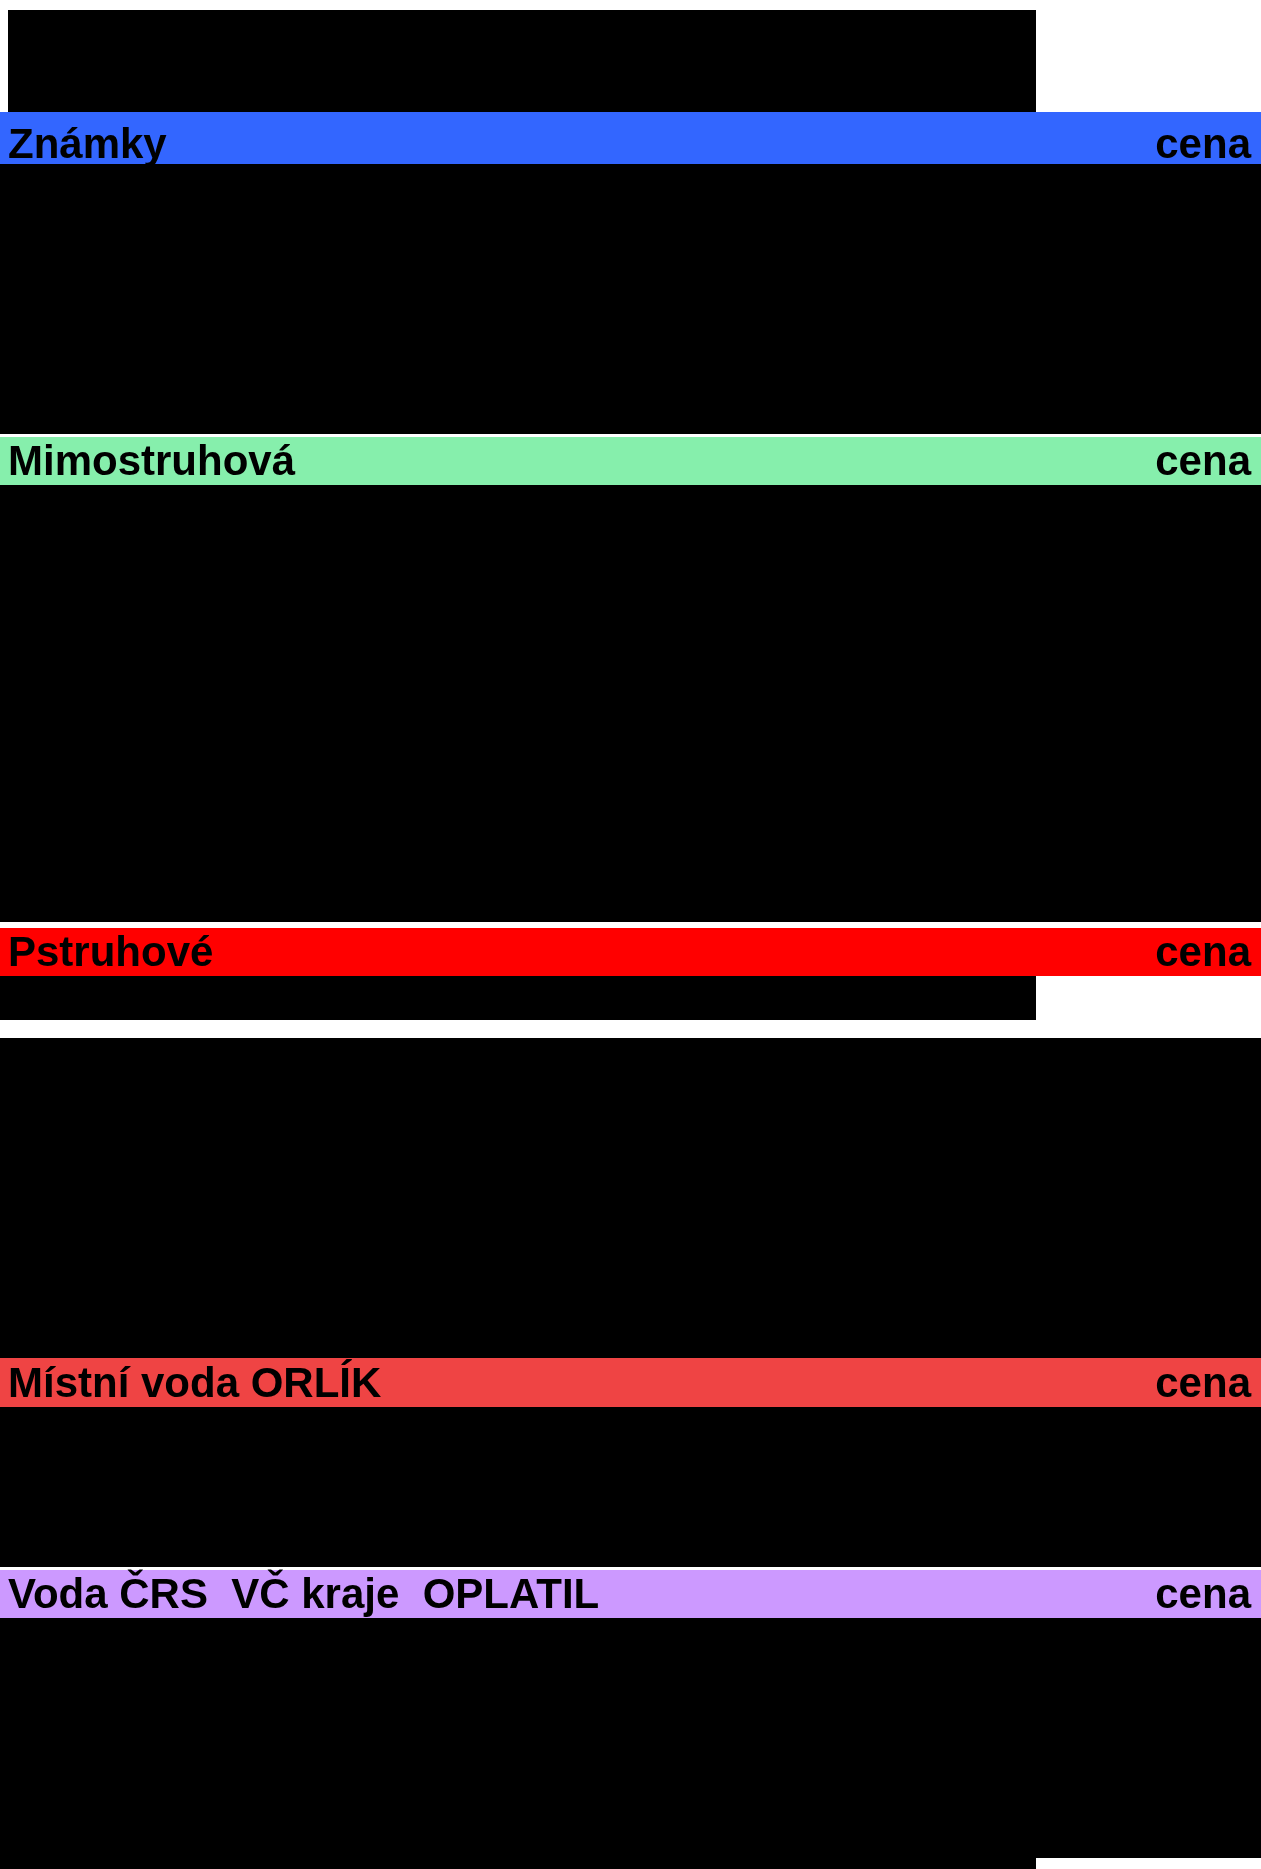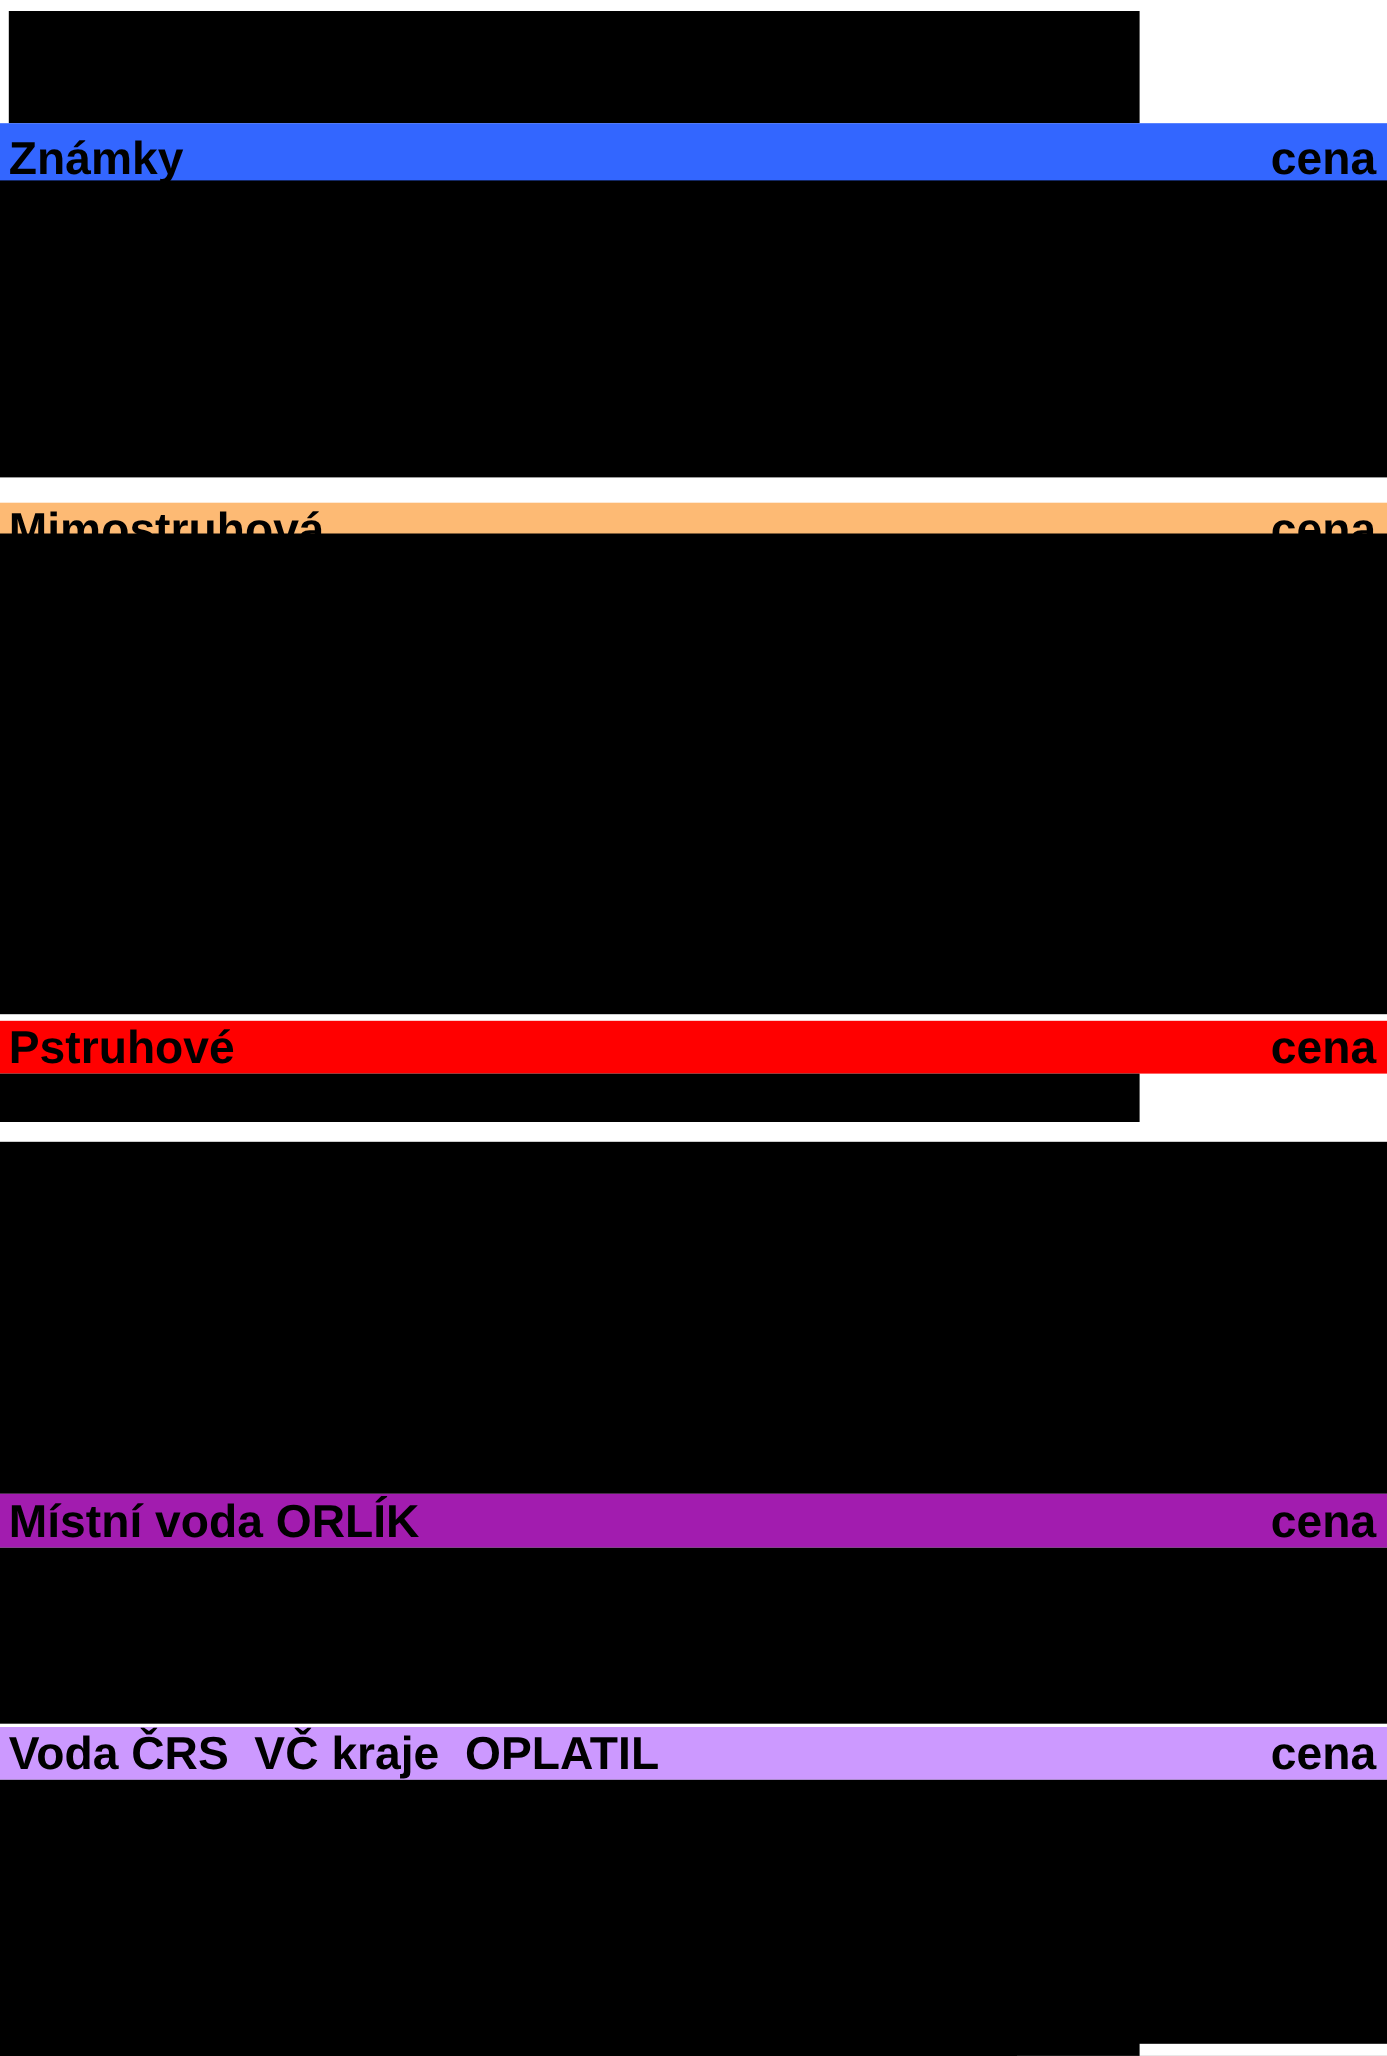--- a/index.html
+++ b/index.html
@@ -52,34 +52,34 @@
 <div class="page">
 
   <div class="black-block b-top"></div>
 
   <div class="section-header hdr-1" style="background: rgb(51, 102, 255);">
     <span class="title">Známky</span>
     <span class="price-label">cena</span>
   </div>
   <div class="black-block b-1"></div>
 
-  <div class="section-header hdr-2" style="background: #fdba74; margin-top: 20px;">
+  <div class="section-header hdr-2" style="background: #86efac;">
     <span class="title">Mimostruhová</span>
     <span class="price-label">cena</span>
   </div>
   <div class="black-block b-2"></div>
 
   <div class="section-header hdr-3" style="background: rgb(255, 0, 0);">
     <span class="title">Pstruhové</span>
     <span class="price-label">cena</span>
   </div>
   <div class="black-block b-3"></div>
   <div class="black-block b-4"></div>
 
-  <div class="section-header hdr-4" style="background: #a21caf;">
+  <div class="section-header hdr-4" style="background: #ef4444;">
     <span class="title">Místní voda ORLÍK</span>
     <span class="price-label">cena</span>
   </div>
   <div class="black-block b-5"></div>
 
   <div class="section-header hdr-5" style="background: rgb(204, 153, 255);">
     <span class="title">Voda ČRS  VČ kraje  OPLATIL</span>
     <span class="price-label">cena</span>
   </div>
   <div class="black-block b-6"></div>

